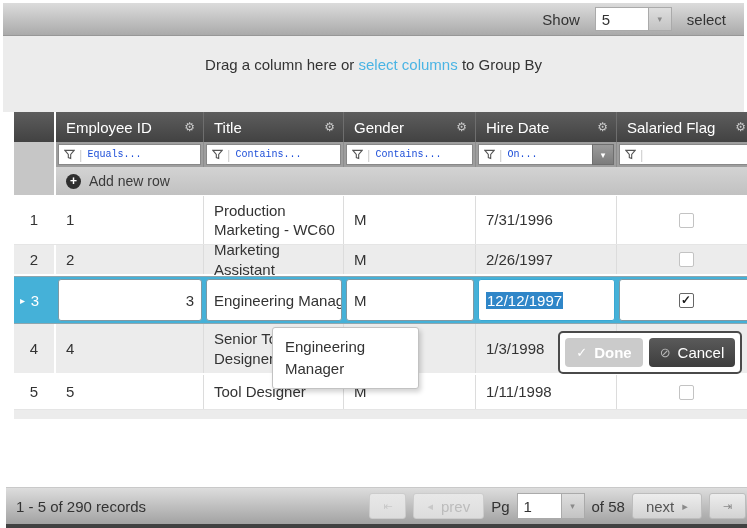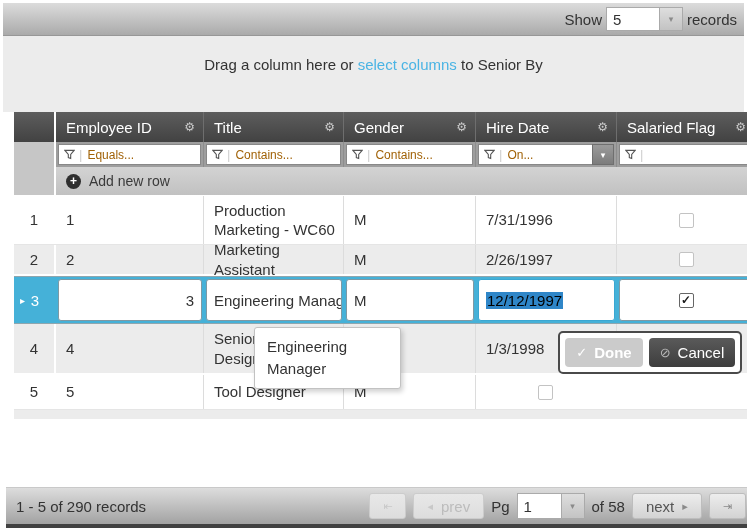--- a/index.html
+++ b/index.html
@@ -2,21 +2,21 @@
 <html><head>
 <meta charset="utf-8">
 <style>
   * { box-sizing: border-box; margin: 0; padding: 0; }
   body { font-family: "Liberation Sans", sans-serif; background:#fff; }
   .page { position:relative; width:747px; height:528px; background:#fff; overflow:hidden; }
 
   
   .topbar { position:absolute; left:3px; top:3px; width:741px; height:33px;
     background:linear-gradient(#dcdcdc,#aaaaaa); border-bottom:1px solid #979797;
-    display:flex; align-items:center; justify-content:flex-end; gap:4px; padding-right:7px;
+    display:flex; align-items:center; justify-content:flex-end; gap:15px; padding-right:18px;
     font-size:15px; color:#333; }
   .combo { display:flex; align-items:stretch; height:24px; }
   .combo input { width:53px; border:1px solid #aaa; border-right:none; font-size:15px;
     padding-left:6px; color:#333; font-family:"Liberation Sans",sans-serif; }
   .combo .dropbtn { width:24px; border:1px solid #aaa; background:linear-gradient(#dedede,#c3c3c3);
     color:#8a8a8a; font-size:9px; display:flex; align-items:center; justify-content:center; cursor:pointer; }
 
   
   .groupby { position:absolute; left:3px; top:36px; width:741px; height:76px; background:#ececec;
     text-align:center; padding-top:20px; font-size:15px; color:#333; }
@@ -38,21 +38,21 @@
   .hdr .c { border-right:1px solid #6e6e6e; justify-content:space-between; padding-right:8px; cursor:pointer; }
   .hdr .c.num { border-right:2px solid #fff; }
   .gear { color:#c9c9c9; font-size:12px; }
 
   .filters { height:25px; background:#9e9e9e; }
   .filters .c { padding:2px; border-right:1px solid #8d8d8d; }
   .filters .c.num { background:#c6c6c6; border-right:2px solid #fff; }
   .fbox { flex:1; height:21px; background:#fff; border:1px solid #888; display:flex;
     align-items:center; padding:0 5px; overflow:hidden; }
   .fsep { color:#cfcfcf; margin:0 5px 0 4px; font-size:13px; }
-  .fph { color:#a16207; font-size:12px; white-space:nowrap; }
+  .fph { color:#1d4ed8; font-size:10px; white-space:nowrap;font-family:Liberation Mono, monospace; }
   .fdrop { width:22px; height:21px; background:linear-gradient(#9b9b9b,#7c7c7c);
     border:1px solid #6f6f6f; color:#fff; font-size:9px; display:flex; align-items:center;
     justify-content:center; cursor:pointer; }
 
   .addrow { height:29px; background:linear-gradient(#d3d3d3,#c1c1c1); border-bottom:1px solid #fff; }
   .addrow .c.num { border-right:2px solid #fff; }
   .addrow .rest { flex:1; display:flex; align-items:center; gap:8px; padding-left:10px;
     font-size:14px; color:#3a3a3a; cursor:pointer; }
   .plus { width:15px; height:15px; border-radius:50%; background:#2f2f2f; color:#fff;
     font-size:12px; font-weight:bold; display:flex; align-items:center; justify-content:center; line-height:1; }
@@ -65,33 +65,33 @@
 
   
   .erow { height:48px; background:#45b1d8; border-top:1px solid #8fa6ae; border-bottom:1px solid #8fa6ae; }
   .erow .c { border-right:none; padding:2px; }
   .erow .c.num { color:#fff; position:relative; border-right:none; }
   .erow .c.num .arrow { position:absolute; left:6px; font-size:10px; color:#fff; }
   .ebox { flex:1; height:100%; background:#fff; border:1px solid #7e99a4; border-radius:3px;
     display:flex; align-items:center; padding:0 7px; overflow:hidden; white-space:nowrap; }
   .ebox.right { justify-content:flex-end; }
   .ebox.center { justify-content:center; }
-  .sel { background:#2f86c8; color:#000000; padding:0 1px; }
+  .sel { background:#2f86c8; color:#ffffff; padding:0 1px; }
 
   
   .cb { width:15px; height:15px; background:#fff; border:1px solid #c3c3c3; border-radius:2px;
     display:flex; align-items:center; justify-content:center; cursor:pointer; }
   .cb span { display:none; font-size:12px; font-weight:bold; color:#1a1a1a; line-height:1; }
   .cb.checked { border-color:#666; }
   .cb.checked span { display:block; }
 
   .strip { height:9px; background:#ececec; width:741px; }
 
   
-  .tooltip { position:absolute; left:254px; top:327px; width:147px; min-height:61px;
+  .tooltip { position:absolute; left:272px; top:327px; width:147px; min-height:61px;
     background:#fff; border:1px solid #c2c2c2; border-radius:3px;
     box-shadow:2px 3px 5px rgba(0,0,0,0.18); padding:8px 12px; font-size:15px; color:#333;
     line-height:22px; z-index:5; }
 
   
   .editbar { position:absolute; top:331px; right:5px; height:43px; background:#fff;
     border:2px solid #4a4a4a; border-radius:5px; display:flex; align-items:center; gap:6px;
     padding:0 5px; z-index:6; }
   .ebtn { height:29px; border-radius:4px; display:flex; align-items:center; justify-content:center;
     gap:7px; font-size:15px; font-weight:bold; color:#fff; cursor:pointer; }
@@ -121,27 +121,27 @@
 <div class="page">
 
   <div class="topbar">
     <span>Show</span>
     <span class="combo">
       <input value="5" style="">
       <span class="dropbtn">
           <span>▾</span>
         </span>
     </span>
-    <span>records</span>
+    <span>select</span>
   </div>
 
   <div class="groupby">
     <span>Drag a column here or</span>
     <span class="link">select columns</span>
-    <span>to Senior By</span>
+    <span>to Group By</span>
   </div>
 
   <div class="grid">
 
     <div class="row hdr">
       <div class="c num"></div>
       <div class="c id">
         <span>Employee ID</span>
         <span class="gear">⚙</span>
       </div>
@@ -283,20 +283,21 @@
       <div class="c flag">
         <span class="cb"></span>
       </div>
     </div>
 
     <div class="row data r5">
       <div class="c num">5</div>
       <div class="c id">5</div>
       <div class="c title">Tool Designer</div>
       <div class="c gender">M</div>
+      <div class="c date">1/11/1998</div>
       <div class="c flag">
         <span class="cb"></span>
       </div>
     </div>
 
     <div class="strip"></div>
   </div>
 
   <div class="tooltip">Engineering Manager</div>
 

